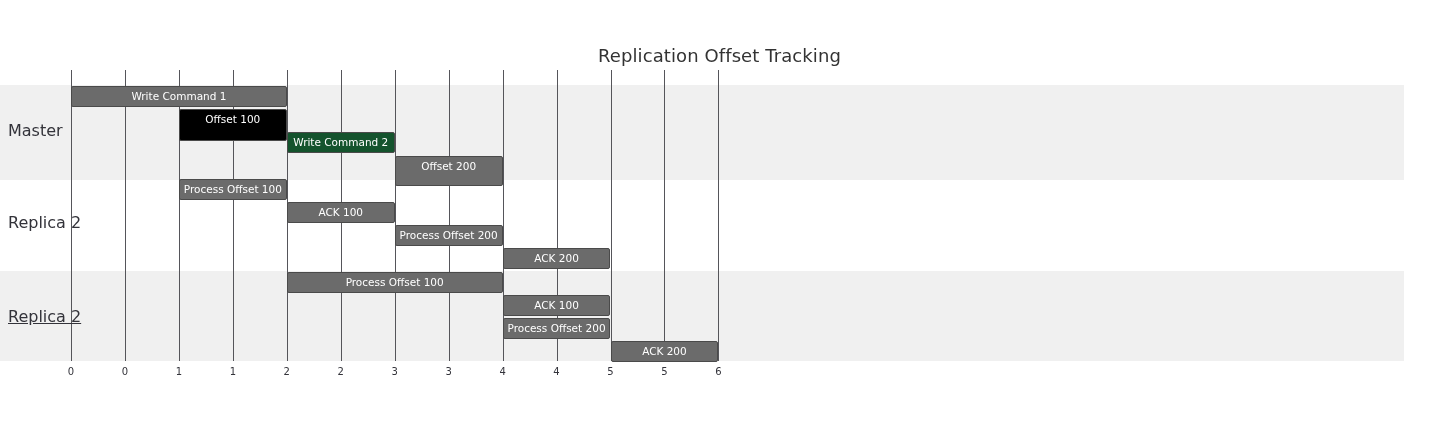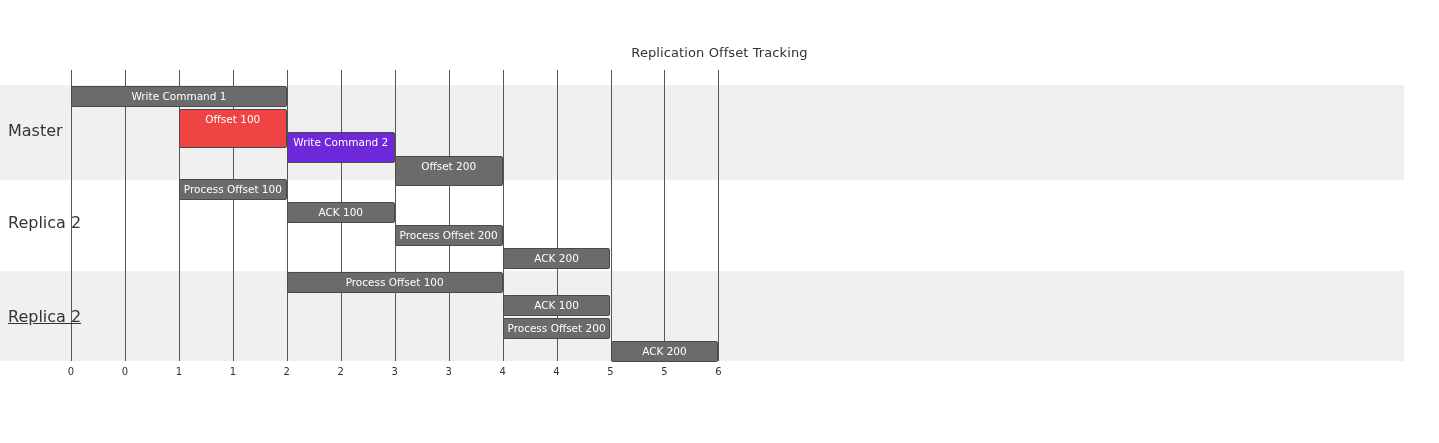--- a/index.html
+++ b/index.html
@@ -17,21 +17,21 @@
     height: 443px;
     background: #ffffff;
     overflow: hidden;
   }
   .chart-title {
     position: absolute;
     left: 0;
     top: 45px;
     width: 1439px;
     text-align: center;
-    font-size: 13px;
+    font-size: 18px;
     color: #333333;
     letter-spacing: 0.1px;
     white-space: nowrap;
   }
   
   .plot {
     position: absolute;
     left: 0;
     top: 0;
     width: 1439px;
@@ -114,22 +114,22 @@
       <div class="tick-label" style="left: 448.65px; color: rgb(51, 51, 58);">3</div>
       <div class="tick-label" style="left: 502.6px; color: rgb(51, 51, 58);">4</div>
       <div class="tick-label" style="left: 556.55px; color: rgb(51, 51, 58);">4</div>
       <div class="tick-label" style="left: 610.5px; color: rgb(51, 51, 58);">5</div>
       <div class="tick-label" style="left: 664.45px; color: rgb(51, 51, 58);">5</div>
       <div class="tick-label" style="left: 718.4px; color: rgb(51, 51, 58);">6</div>
       <div class="row-label" style="top: 121px; color: rgb(51, 51, 58);">Master</div>
       <div class="row-label" style="top: 213px; color: rgb(51, 51, 58);">Replica 2</div>
       <div class="row-label" style="top: 307px; color: rgb(51, 51, 58); text-decoration: underline;">Replica 2</div>
       <div class="task-bar" title="Master — Write Command 1" style="left: 71px; width: 215.8px; top: 86px; height: 21px; background: rgb(107, 107, 107); border-color: rgb(74, 74, 74); color: rgb(255, 255, 255);">Write Command 1</div>
-      <div class="task-bar" title="Master — Offset 100" style="left: 178.9px; width: 107.9px; top: 109.2px; height: 39px; background: #ef4444; border-color: rgb(74, 74, 74); color: rgb(255, 255, 255);">Offset 100</div>
-      <div class="task-bar" title="Master — Write Command 2" style="left: 286.8px; width: 107.9px; top: 132.4px; height: 31px; background: #6d28d9; border-color: rgb(74, 74, 74); color: rgb(255, 255, 255);">Write Command 2</div>
+      <div class="task-bar" title="Master — Offset 100" style="left: 178.9px; width: 107.9px; top: 109.2px; height: 32px; background: #000000; border-color: rgb(74, 74, 74); color: rgb(255, 255, 255);">Offset 100</div>
+      <div class="task-bar" title="Master — Write Command 2" style="left: 286.8px; width: 107.9px; top: 132.4px; height: 21px; background: #14532d; border-color: rgb(74, 74, 74); color: rgb(255, 255, 255);">Write Command 2</div>
       <div class="task-bar" title="Master — Offset 200" style="left: 394.7px; width: 107.9px; top: 155.6px; height: 30px; background: rgb(107, 107, 107); border-color: rgb(74, 74, 74); color: rgb(255, 255, 255);">Offset 200</div>
       <div class="task-bar" title="Replica 1 — Process Offset 100" style="left: 178.9px; width: 107.9px; top: 178.8px; height: 21px; background: rgb(107, 107, 107); border-color: rgb(74, 74, 74); color: rgb(255, 255, 255);">Process Offset 100</div>
       <div class="task-bar" title="Replica 1 — ACK 100" style="left: 286.8px; width: 107.9px; top: 202px; height: 21px; background: rgb(107, 107, 107); border-color: rgb(74, 74, 74); color: rgb(255, 255, 255);">ACK 100</div>
       <div class="task-bar" title="Replica 1 — Process Offset 200" style="left: 394.7px; width: 107.9px; top: 225.2px; height: 21px; background: rgb(107, 107, 107); border-color: rgb(74, 74, 74); color: rgb(255, 255, 255);">Process Offset 200</div>
       <div class="task-bar" title="Replica 1 — ACK 200" style="left: 502.6px; width: 107.9px; top: 248.4px; height: 21px; background: rgb(107, 107, 107); border-color: rgb(74, 74, 74); color: rgb(255, 255, 255);">ACK 200</div>
       <div class="task-bar" title="Replica 2 — Process Offset 100" style="left: 286.8px; width: 215.8px; top: 271.6px; height: 21px; background: rgb(107, 107, 107); border-color: rgb(74, 74, 74); color: rgb(255, 255, 255);">Process Offset 100</div>
       <div class="task-bar" title="Replica 2 — ACK 100" style="left: 502.6px; width: 107.9px; top: 294.8px; height: 21px; background: rgb(107, 107, 107); border-color: rgb(74, 74, 74); color: rgb(255, 255, 255);">ACK 100</div>
       <div class="task-bar" title="Replica 2 — Process Offset 200" style="left: 502.6px; width: 107.9px; top: 318px; height: 21px; background: rgb(107, 107, 107); border-color: rgb(74, 74, 74); color: rgb(255, 255, 255);">Process Offset 200</div>
       <div class="task-bar" title="Replica 2 — ACK 200" style="left: 610.5px; width: 107.9px; top: 341.2px; height: 21px; background: rgb(107, 107, 107); border-color: rgb(74, 74, 74); color: rgb(255, 255, 255);">ACK 200</div>
     </div>

